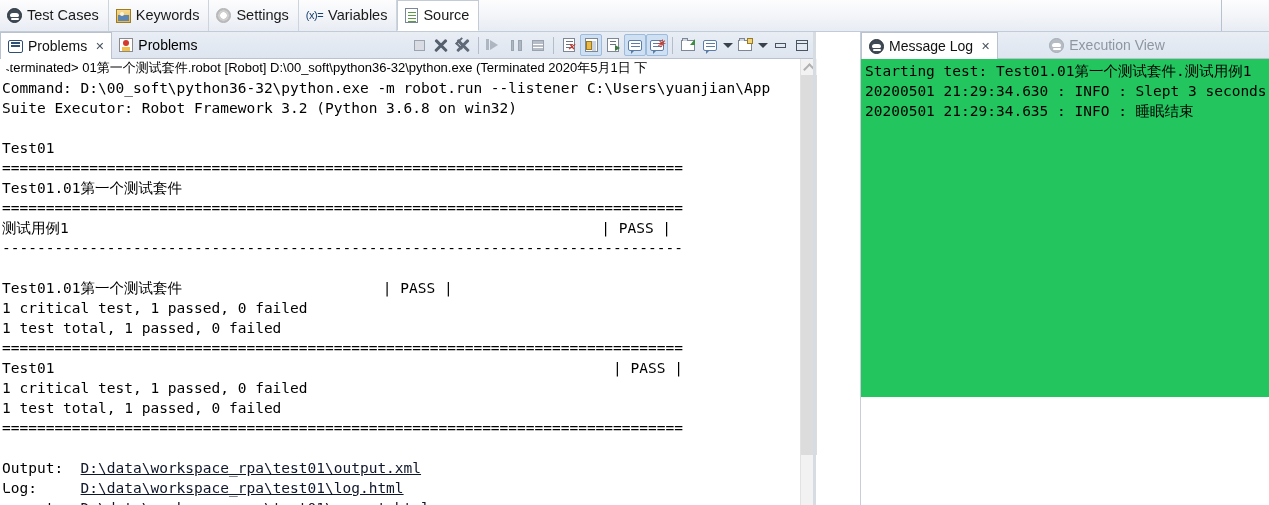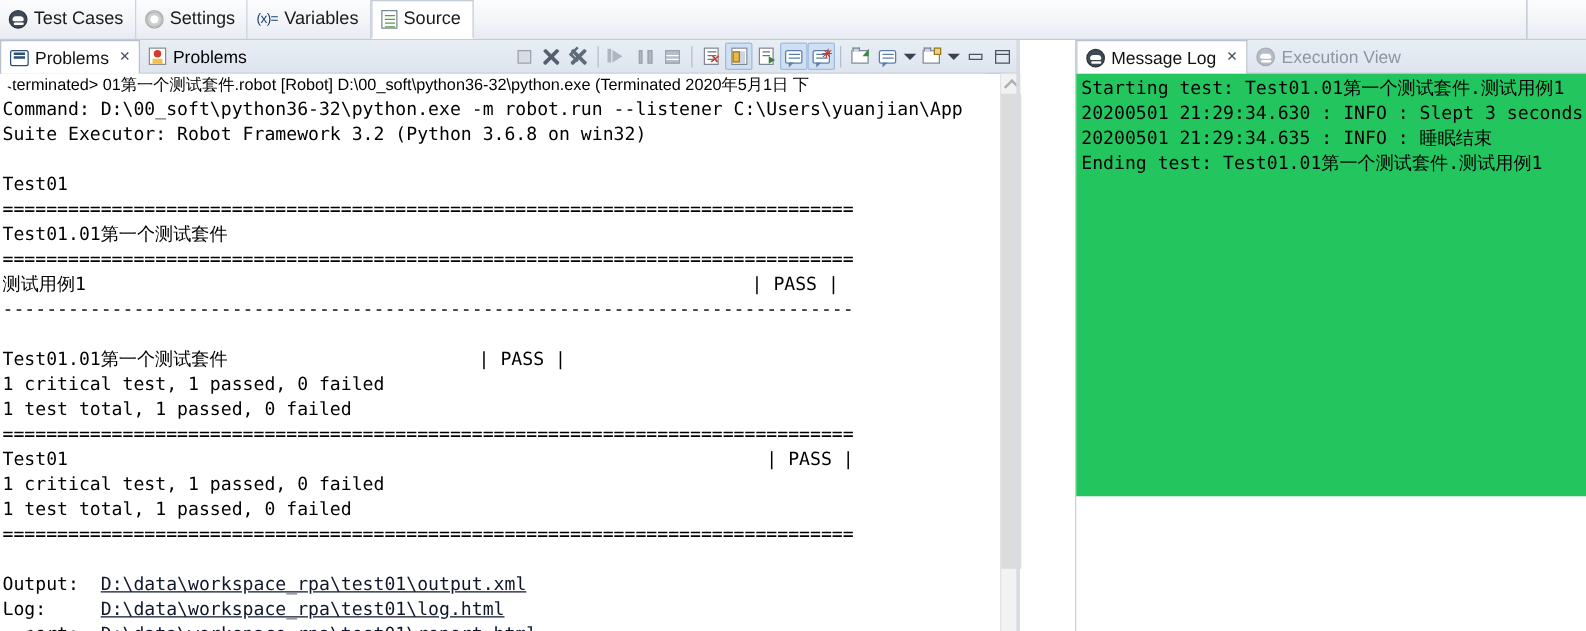--- a/index.html
+++ b/index.html
@@ -178,21 +178,21 @@
   }
   .vtab.active {
     background: #ffffff;
     border-top: 1px solid #b9c2ce;
     border-left: 1px solid #b9c2ce;
     border-right: 1px solid #b9c2ce;
     color: #111111;
     margin-bottom: -1px;
     height: 27px;
   }
-  .vtab.inactive { color: #8e96a1; }
+  .vtab.inactive { color: #8e96a1; margin-left: 44px; }
   .close-x {
     font-size: 11px;
     color: #4a5360;
     margin-left: 3px;
     line-height: 1;
   }
 
   .ico-console {
     width: 15px; height: 13px;
     border: 1.5px solid #2f4e74;
@@ -630,20 +630,24 @@
 <body>
 
 <div class="editor-tabbar">
   <div class="editor-tabs">
 
     <div class="etab">
       <span class="ico ico-robot"></span>
       <span class="etab-label">Test Cases</span>
     </div>
 
+    <div class="etab">
+      <span class="ico ico-keywords"></span>
+      <span class="etab-label">Keywords</span>
+    </div>
 
     <div class="etab">
       <span class="ico ico-gear"></span>
       <span class="etab-label">Settings</span>
     </div>
 
     <div class="etab">
       <span class="ico ico-vars">(x)=</span>
       <span class="etab-label">Variables</span>
     </div>
@@ -758,17 +762,17 @@
         <span class="ico ico-msglog"></span>
         <span>Message Log</span>
         <span class="close-x">✕</span>
       </div>
       <div class="vtab inactive">
         <span class="ico ico-msglog dim"></span>
         <span>Execution View</span>
       </div>
     </div>
     <div class="log-body">
-      <div class="log-lines mono" id="log-lines"><div class="lline">Starting test: Test01.01第一个测试套件.测试用例1</div><div class="lline">20200501 21:29:34.630 : INFO : Slept 3 seconds</div><div class="lline">20200501 21:29:34.635 : INFO : 睡眠结束</div><div class="lline">Ending test: Test01.01第一个测试套件.测试用例1</div></div>
+      <div class="log-lines mono" id="log-lines"><div class="lline">Starting test: Test01.01第一个测试套件.测试用例1</div><div class="lline">20200501 21:29:34.630 : INFO : Slept 3 seconds</div><div class="lline">20200501 21:29:34.635 : INFO : 睡眠结束</div></div>
     </div>
   </div>
 
 </div>
 
 </body></html>

